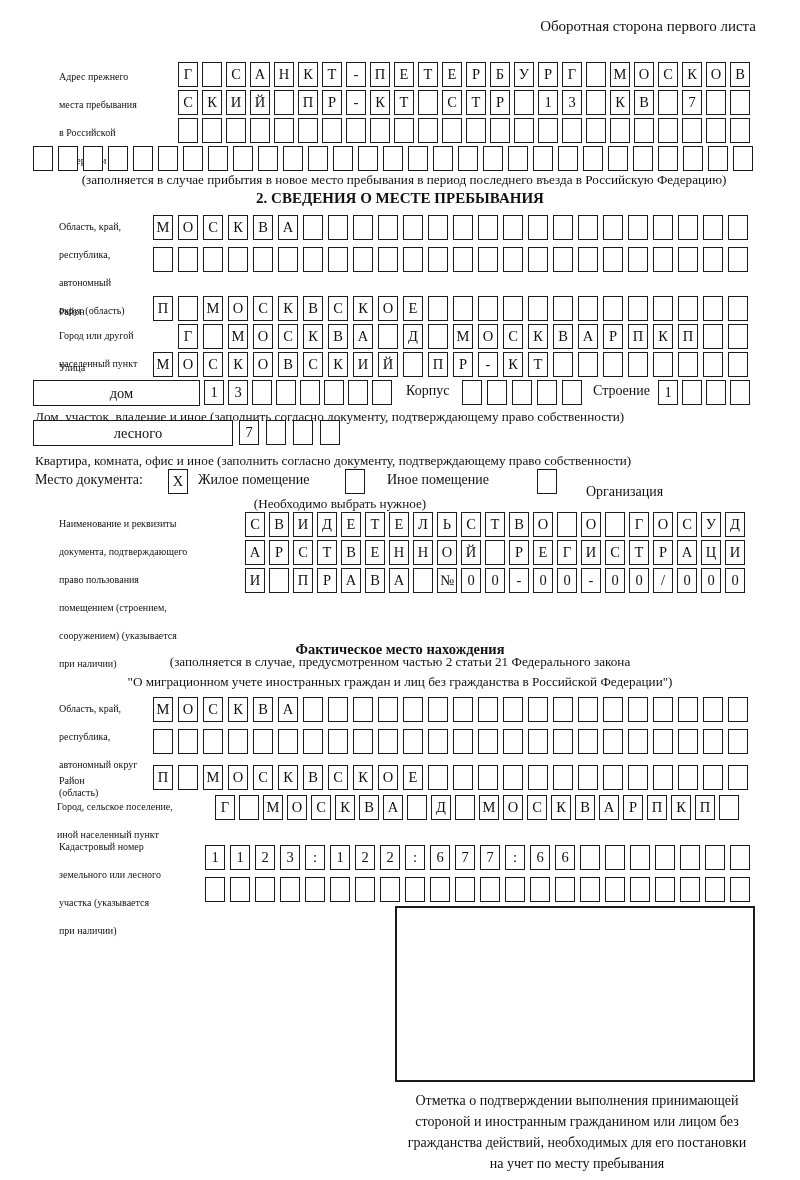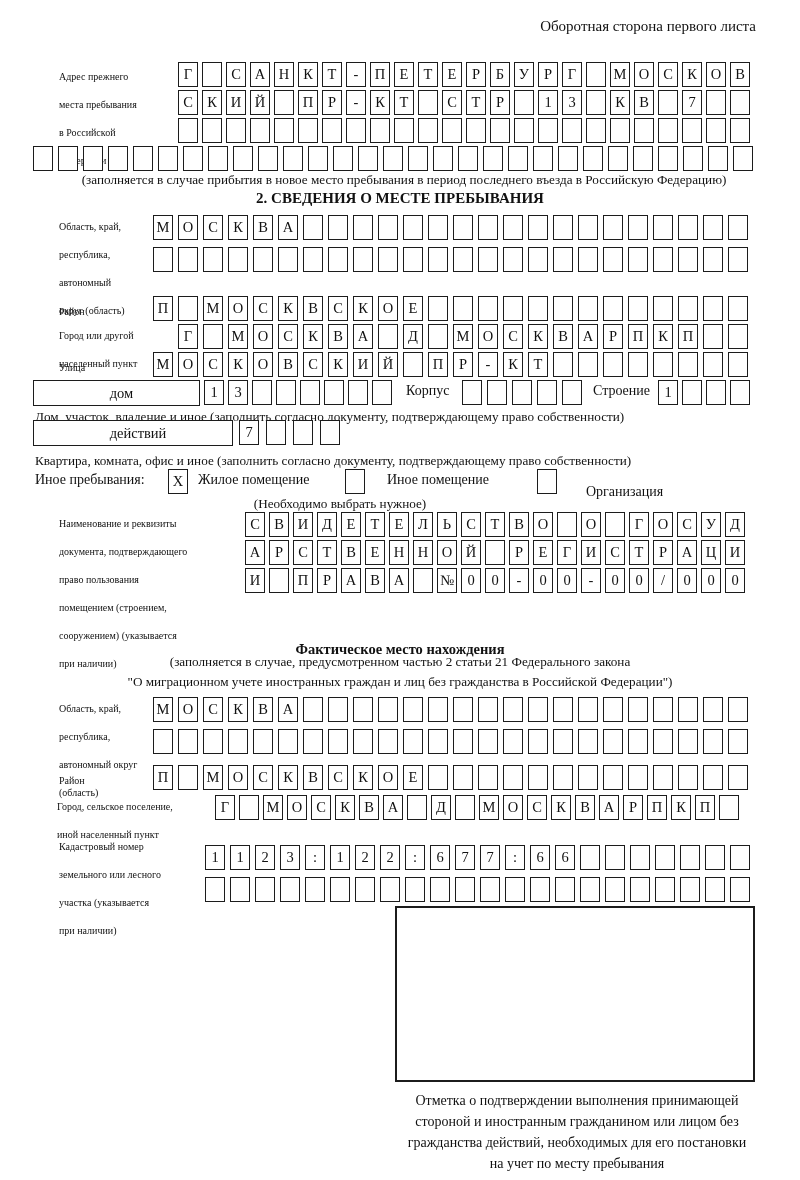--- a/index.html
+++ b/index.html
@@ -318,30 +318,30 @@
     </div>
   <div class="abs" style="left:593px; top:383px; font-size:14px;">Строение</div>
   <div class="cellrow g4" style="left:658px; top:380px;">
       <span class="cell">1</span>
       <span class="cell"></span>
       <span class="cell"></span>
       <span class="cell"></span>
     </div>
   <div class="cap" style="left:35px; top:408px;">Дом, участок, владение и иное (заполнить согласно документу, подтверждающему право собственности)</div>
 
-  <div class="wbox" style="left:33px; top:420px; width:200px;">действий</div>
+  <div class="wbox" style="left:33px; top:420px; width:200px;">лесного</div>
   <div class="cellrow g7" style="left:239px; top:420px;">
       <span class="cell">7</span>
       <span class="cell"></span>
       <span class="cell"></span>
       <span class="cell"></span>
     </div>
   <div class="cap" style="left:35px; top:452px;">Квартира, комната, офис и иное (заполнить согласно документу, подтверждающему право собственности)</div>
 
-  <div class="abs" style="left:35px; top:472px; font-size:14px;">Иное пребывания:</div>
+  <div class="abs" style="left:35px; top:472px; font-size:14px;">Место документа:</div>
   <div class="ckbox" style="left:168px; top:469px;">X</div>
   <div class="abs" style="left:198px; top:472px; font-size:14px;">Жилое помещение</div>
   <div class="ckbox" style="left:345px; top:469px;"></div>
   <div class="abs" style="left:387px; top:472px; font-size:14px;">Иное помещение</div>
   <div class="ckbox" style="left:537px; top:469px;"></div>
   <div class="abs" style="left:586px; top:484px; font-size:14px;">Организация</div>
   <div class="cap ctr" style="left:80px; top:495px; width:520px;">(Необходимо выбрать нужное)</div>
 
   <div class="lbl" style="left:35px; top:510px; width:210px;">Наименование и реквизиты
 документа, подтверждающего

